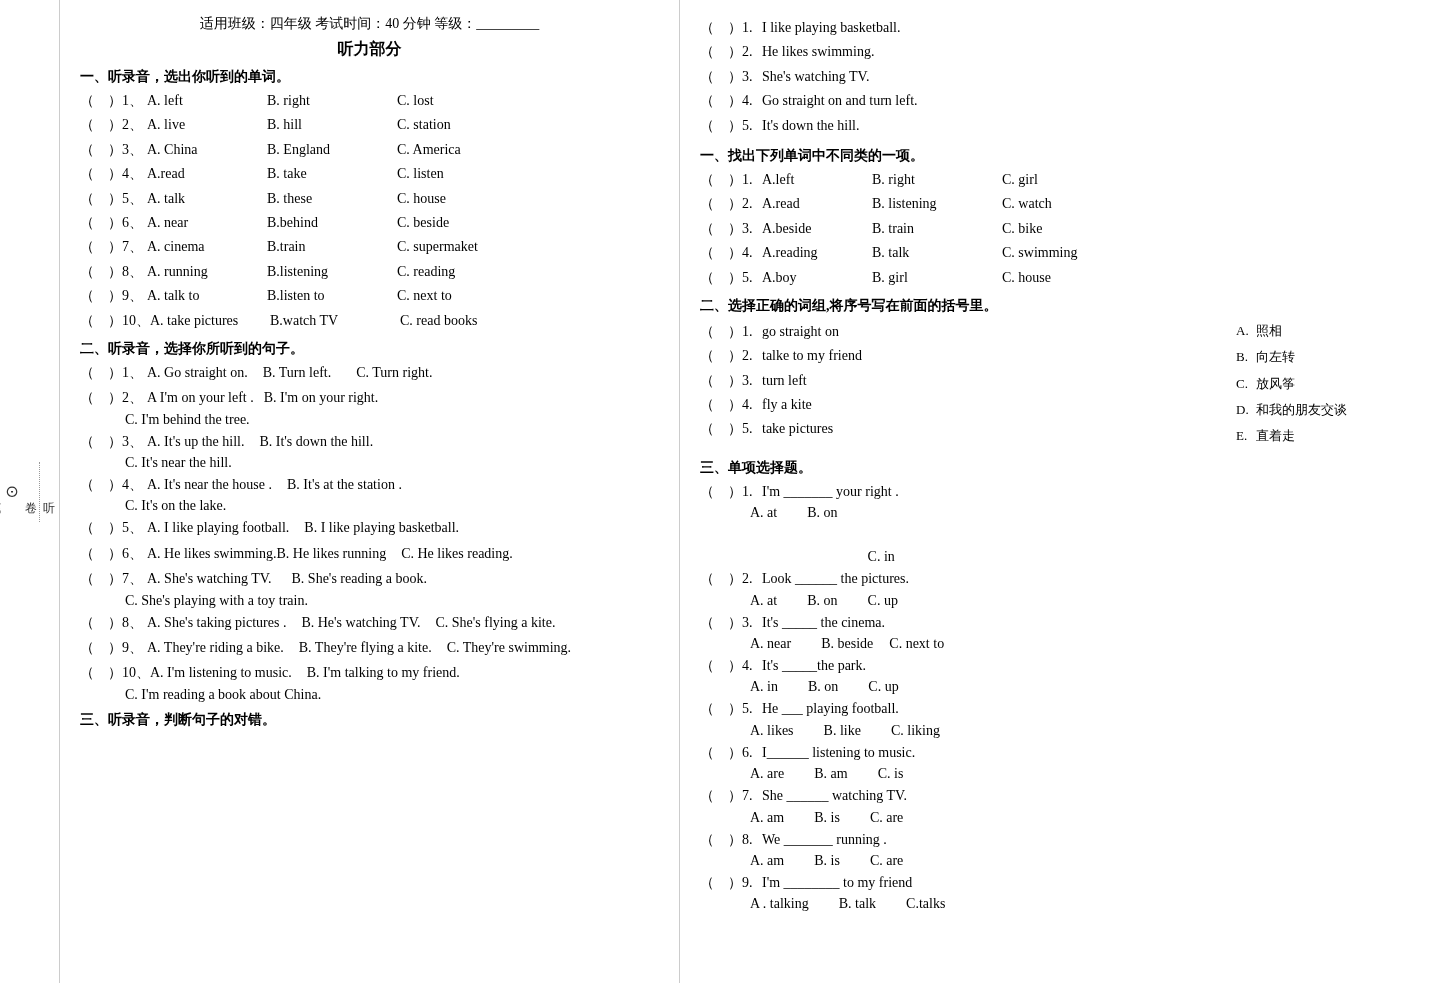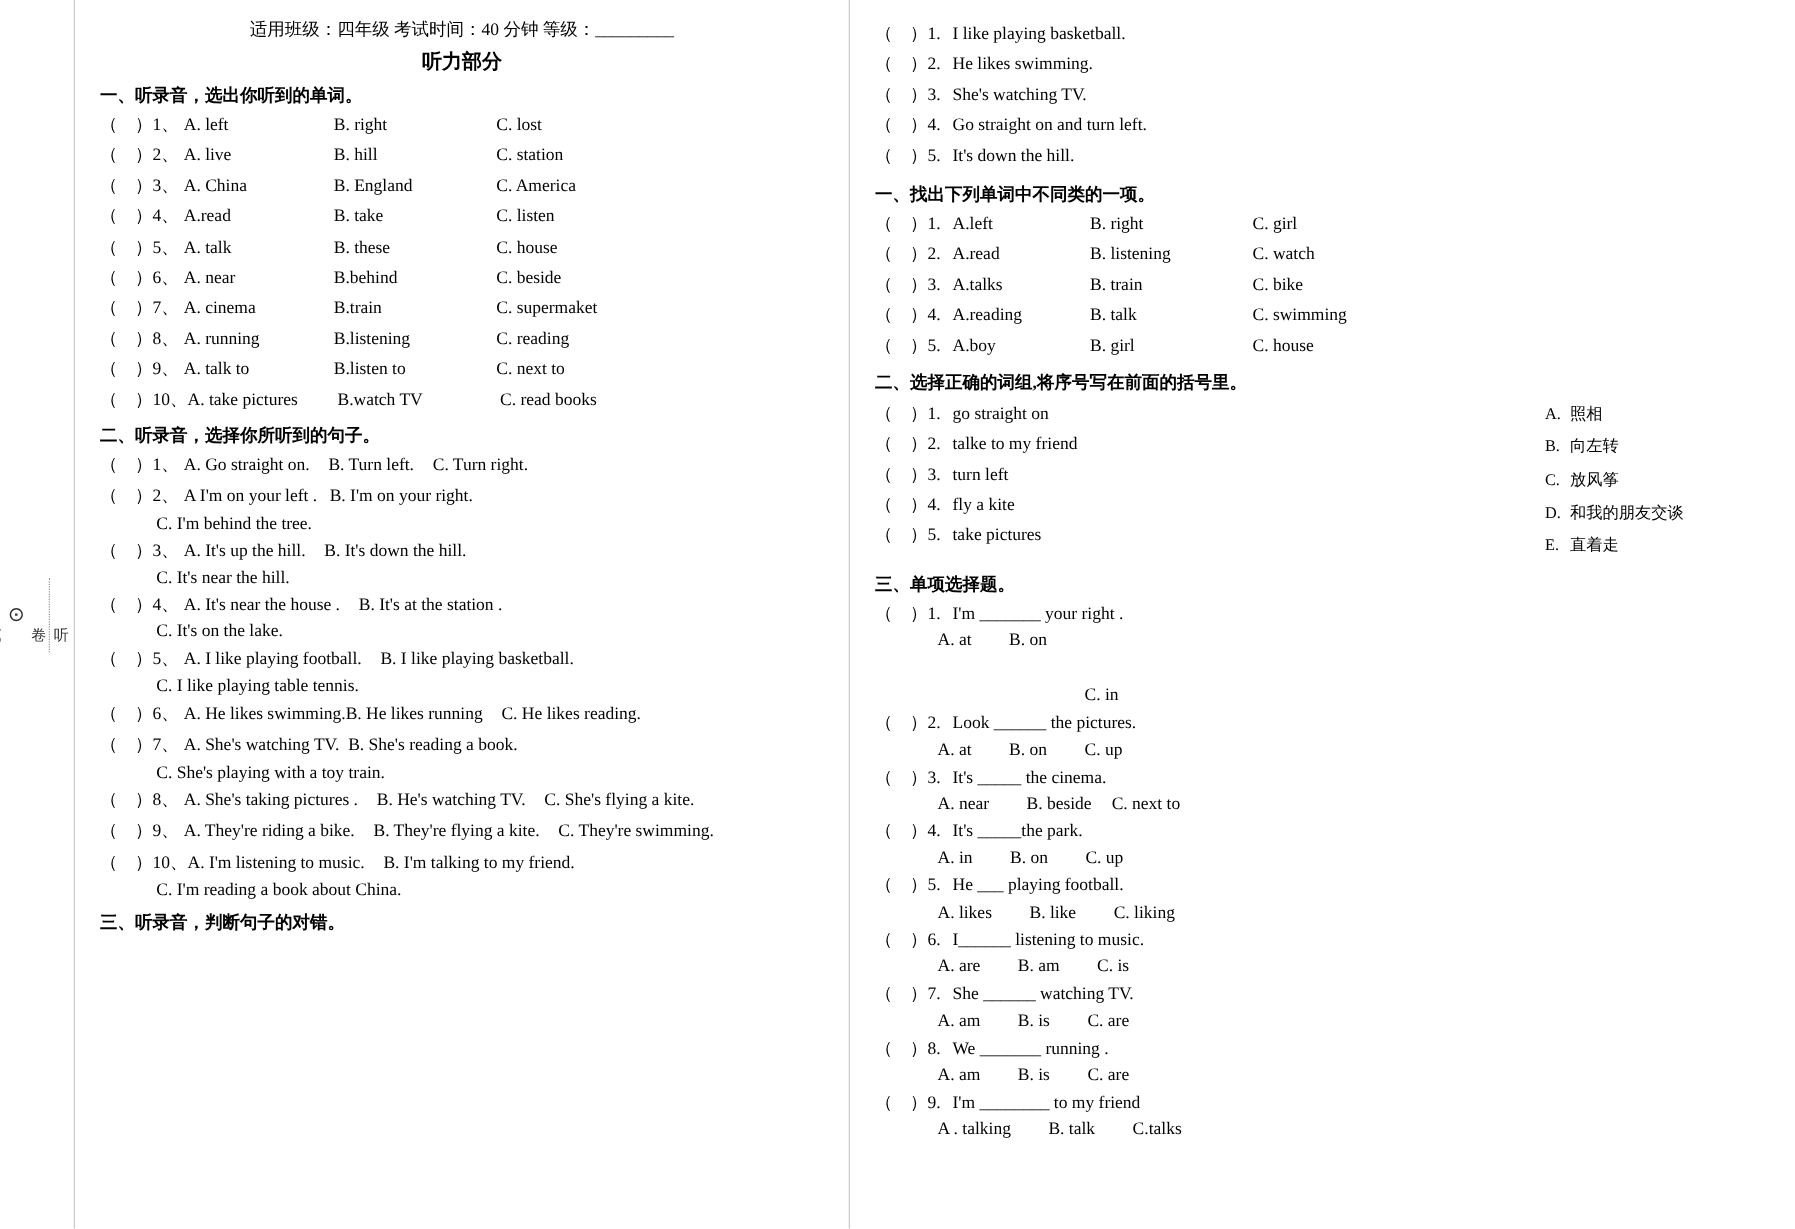--- a/index.html
+++ b/index.html
@@ -233,21 +233,21 @@
     <div class="question-group">
       <div class="part-title">二、听录音，选择你所听到的句子。</div>
       <div id="l-p2-questions">
           <div style="margin-bottom: 3px;">
             <div class="question-line">
               <span class="bracket">（</span>
               <span class="bracket">&nbsp;&nbsp;</span>
               <span class="bracket">）</span>
               <span style="min-width:25px;">1、</span>
               <span style="margin-right:15px;">A. Go straight on.</span>
-              <span style="margin-right:15px;">B. Turn left.</span>
+              <span style="margin-right:25px;">B. Turn left.</span>
               <span>C. Turn right.</span>
             </div>
           </div>
           <div style="margin-bottom: 3px;">
             <div class="question-line">
               <span class="bracket">（</span>
               <span class="bracket">&nbsp;&nbsp;</span>
               <span class="bracket">）</span>
               <span style="min-width:25px;">2、</span>
               <span style="margin-right:10px;">A I'm on your left .</span>
@@ -279,40 +279,39 @@
           </div>
           <div style="margin-bottom: 3px;">
             <div class="question-line">
               <span class="bracket">（</span>
               <span class="bracket">&nbsp;&nbsp;</span>
               <span class="bracket">）</span>
               <span style="min-width:25px;">5、</span>
               <span style="margin-right:15px;">A. I like playing football.</span>
               <span style="margin-right:15px;">B. I like playing basketball.</span>
             </div>
-            <div class="indent">C. I like playing table tennis.</div>
           </div>
           <div style="margin-bottom: 3px;">
             <div class="question-line">
               <span class="bracket">（</span>
               <span class="bracket">&nbsp;&nbsp;</span>
               <span class="bracket">）</span>
               <span style="min-width:25px;">6、</span>
               <span style="">A. He likes swimming.</span>
               <span style="margin-right:15px;">B. He likes running</span>
               <span>C. He likes reading.</span>
             </div>
           </div>
           <div style="margin-bottom: 3px;">
             <div class="question-line">
               <span class="bracket">（</span>
               <span class="bracket">&nbsp;&nbsp;</span>
               <span class="bracket">）</span>
               <span style="min-width:25px;">7、</span>
-              <span style="margin-right:7px;">A. She's watching TV.</span>
+              <span style="margin-right:20px;">A. She's watching TV.</span>
               <span style="margin-right:15px;">B. She's reading a book.</span>
             </div>
             <div class="indent">C. She's playing with a toy train.</div>
           </div>
           <div style="margin-bottom: 3px;">
             <div class="question-line">
               <span class="bracket">（</span>
               <span class="bracket">&nbsp;&nbsp;</span>
               <span class="bracket">）</span>
               <span style="min-width:25px;">8、</span>
@@ -412,21 +411,21 @@
             <span style="min-width:20px;">2.</span>
             <span style="min-width:110px;">A.read</span>
             <span style="min-width:130px;">B. listening</span>
             <span>C. watch</span>
           </div>
           <div class="question-line">
             <span class="bracket">（</span>
             <span class="bracket">&nbsp;&nbsp;</span>
             <span class="bracket">）</span>
             <span style="min-width:20px;">3.</span>
-            <span style="min-width:110px;">A.talks</span>
+            <span style="min-width:110px;">A.beside</span>
             <span style="min-width:130px;">B. train</span>
             <span>C. bike</span>
           </div>
           <div class="question-line">
             <span class="bracket">（</span>
             <span class="bracket">&nbsp;&nbsp;</span>
             <span class="bracket">）</span>
             <span style="min-width:20px;">4.</span>
             <span style="min-width:110px;">A.reading</span>
             <span style="min-width:130px;">B. talk</span>

